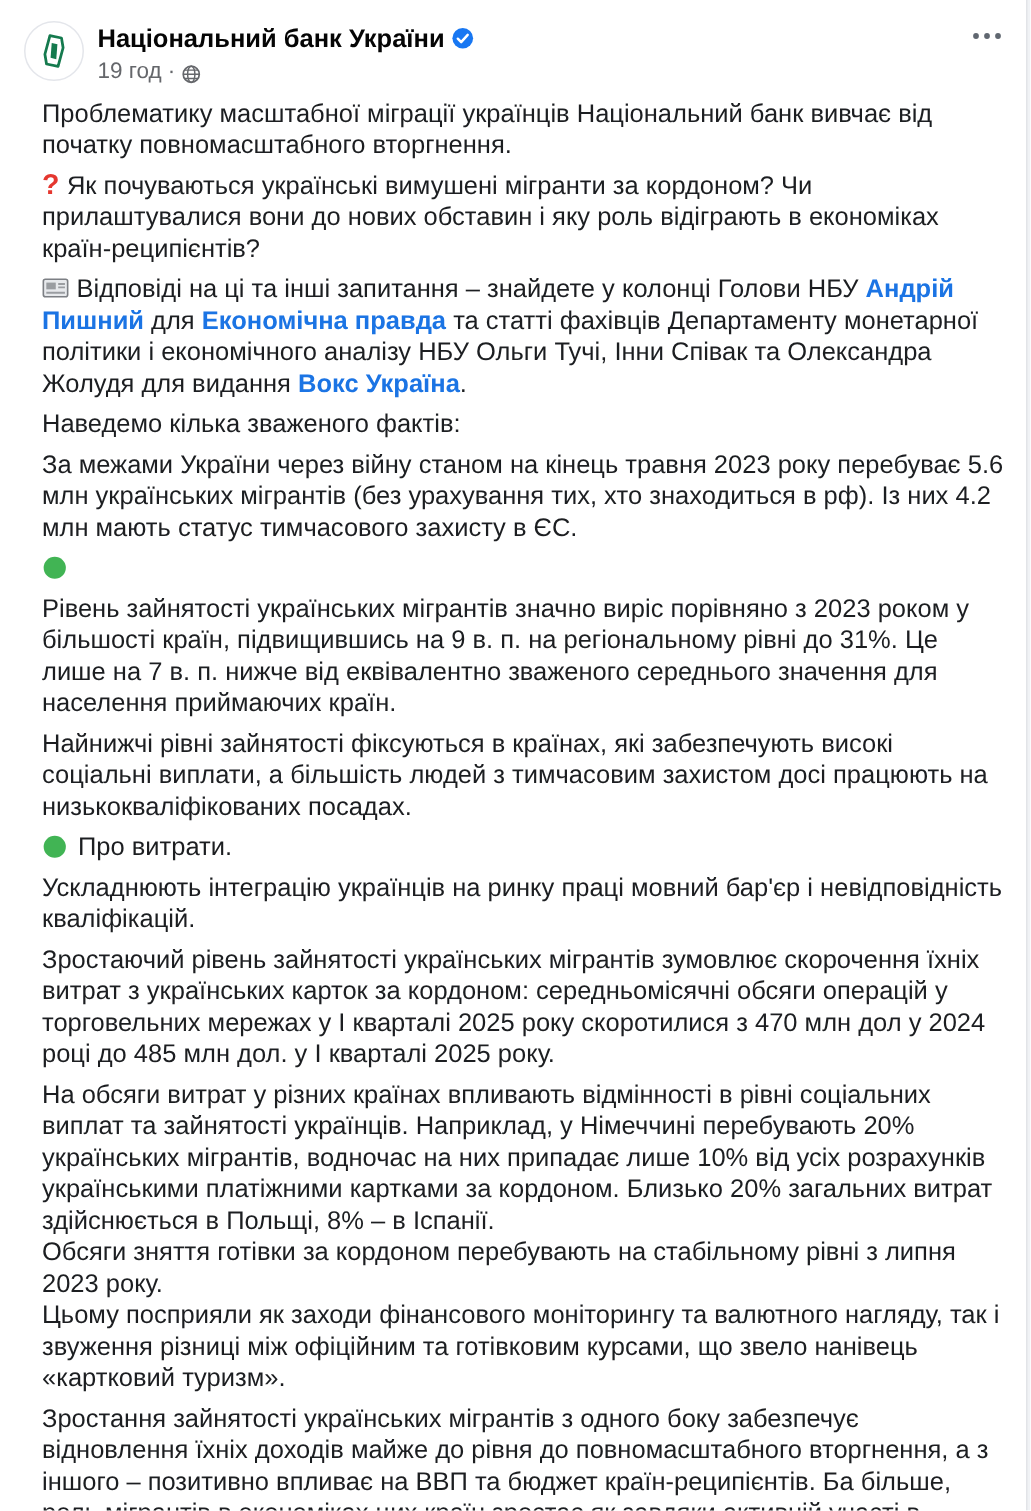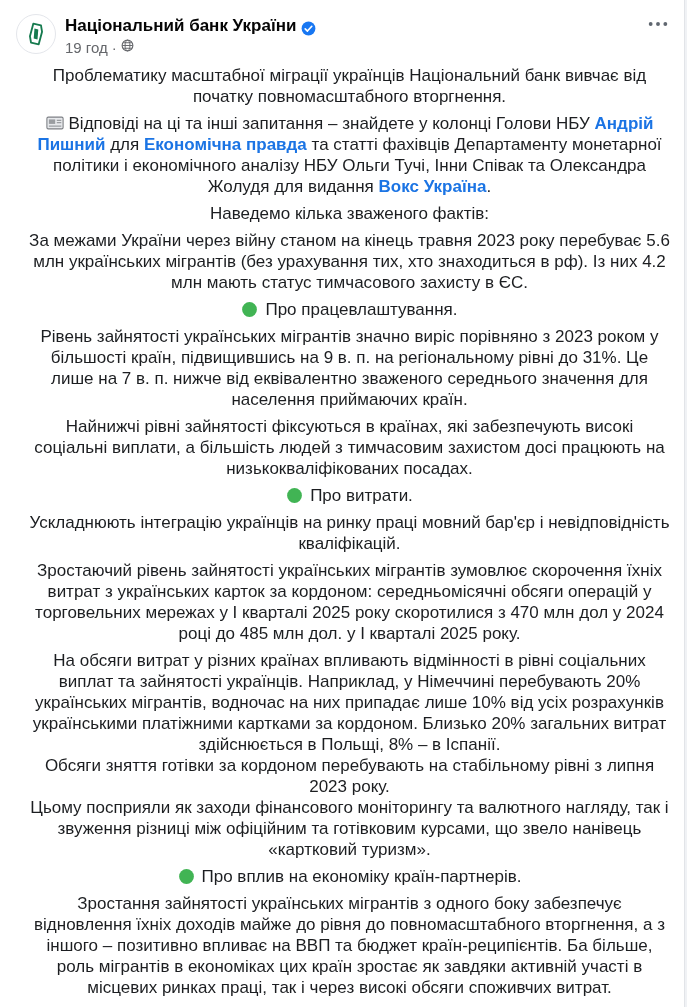--- a/index.html
+++ b/index.html
@@ -14,32 +14,32 @@
   .card { padding:14px 16px 0 16px; }
 
   
   .header { display:flex; align-items:flex-start; margin-bottom:9px; }
   .avatar {
     width:40px; height:40px; border-radius:50%; background:#fff;
     border:1px solid #e4e6eb; display:flex; align-items:center; justify-content:center;
     flex:0 0 auto; cursor:pointer;
   }
   .hinfo { margin-left:9px; flex:1 1 auto; padding-top:1px; }
-  .name-row { display:flex; align-items:flex-end; gap:5px; }
+  .name-row { display:flex; align-items:center; gap:5px; }
   .pname { font-size:17px; font-weight:700; color:#050505; line-height:21px; cursor:pointer; }
   .vbadge { width:15px; height:15px; flex:0 0 auto; }
-  .meta { display:flex; align-items:flex-start; gap:4px; margin-top:3px;
+  .meta { display:flex; align-items:flex-end; gap:4px; margin-top:3px;
     color:var(--muted,#65676b); font-size:15px; line-height:17px; }
   .meta .globe { width:13px; height:13px; }
   .more { margin-left:auto; padding:6px 2px 6px 10px; cursor:pointer; }
   .more svg { width:22px; height:8px; display:block; }
 
   
   .post { font-size:17px; line-height:21px; color:var(--text,#1c1e21); }
-  .para { margin:0 0 6px 12px; white-space:pre-line;text-align:center; }
+  .para { margin:0 0 6px 12px; white-space:pre-line; }
   .para:last-child { margin-bottom:0; }
   .plink { color:var(--link,#1b74e4); text-decoration:none; font-weight:600; cursor:pointer; }
   .emoji { display:inline-block; }
   .emoji svg { display:inline-block; vertical-align:-3px; }
   .icon-point-up { margin-right:3px; color:var(--yellow,#f7b928); }
   .icon-point-up svg { width:18px; height:18px; }
   .icon-green-circle { margin-right:7px; color:var(--green,#41b454); }
   .icon-green-circle svg { width:17px; height:17px; vertical-align:-3px; }
   .icon-newspaper { margin-right:5px; }
   .icon-newspaper svg { width:18px; height:18px; vertical-align:-3px; }
@@ -80,41 +80,39 @@
       <svg viewBox="0 0 24 8">
         <circle cx="4" cy="4" r="2.1" fill="#606770"></circle>
         <circle cx="12" cy="4" r="2.1" fill="#606770"></circle>
         <circle cx="20" cy="4" r="2.1" fill="#606770"></circle>
       </svg>
     </div>
   </div>
 
   <div class="post">
       <p class="para"><span>Проблематику масштабної міграції українців Національний банк вивчає від початку повномасштабного вторгнення.</span></p>
+      <p class="para"><span class="emoji icon-question"><b class="qmark">?</b></span><span>Як почуваються українські вимушені мігранти за кордоном? Чи прилаштувалися вони до нових обставин і яку роль відіграють в економіках країн-реципієнтів?</span></p>
       <p class="para"><span class="emoji icon-newspaper"><svg viewBox="0 0 20 20">
             <rect x="1" y="3.5" width="18" height="13" rx="1.5" fill="#e7e9ec" stroke="#7c7f84" stroke-width="1.2"></rect>
             <rect x="3.2" y="6" width="7" height="5" fill="#9a9da1"></rect>
             <path d="M12 7h5M12 9.5h5M3.2 13.5h13.8" stroke="#9a9da1" stroke-width="1.4" fill="none"></path>
           </svg></span><span>Відповіді на ці та інші запитання – знайдете у колонці Голови НБУ </span><a class="plink" href="#">Андрій Пишний</a><span>  для </span><a class="plink" href="#">Економічна правда</a><span> та статті фахівців Департаменту монетарної політики і економічного аналізу НБУ Ольги Тучі, Інни Співак та Олександра Жолудя для видання </span><a class="plink" href="#">Вокс Україна</a><span>.</span></p>
       <p class="para"><span>Наведемо кілька зваженого фактів:</span></p>
       <p class="para"><span>За межами України через війну станом на кінець травня 2023 року перебуває 5.6 млн українських мігрантів (без урахування тих, хто знаходиться в рф). Із них 4.2 млн мають статус тимчасового захисту в ЄС.</span></p>
       <p class="para"><span class="emoji icon-green-circle"><svg viewBox="0 0 20 20">
             <circle cx="10" cy="10" r="8.7" fill="currentColor"></circle>
-          </svg></span><span>Про працевлаштування.</span></p>
+          </svg></span></p>
       <p class="para"><span>Рівень зайнятості українських мігрантів значно виріс порівняно з 2023 роком у більшості країн, підвищившись на 9 в. п. на регіональному рівні до 31%. Це лише на 7 в. п. нижче від еквівалентно зваженого середнього значення для населення приймаючих країн.</span></p>
       <p class="para"><span>Найнижчі рівні зайнятості фіксуються в країнах, які забезпечують високі соціальні виплати, а більшість людей з тимчасовим захистом досі працюють на низькокваліфікованих посадах.</span></p>
       <p class="para"><span class="emoji icon-green-circle"><svg viewBox="0 0 20 20">
             <circle cx="10" cy="10" r="8.7" fill="currentColor"></circle>
           </svg></span><span>Про витрати.</span></p>
       <p class="para"><span>Ускладнюють інтеграцію українців на ринку праці мовний бар'єр і невідповідність кваліфікацій.</span></p>
       <p class="para"><span>Зростаючий рівень зайнятості українських мігрантів зумовлює скорочення їхніх витрат з українських карток за кордоном: середньомісячні обсяги операцій у торговельних мережах у І кварталі 2025 року скоротилися з 470 млн дол у 2024 році до 485 млн дол. у І кварталі 2025 року.</span></p>
       <p class="para"><span>На обсяги витрат у різних країнах впливають відмінності в рівні соціальних виплат та зайнятості українців. Наприклад, у Німеччині перебувають 20% українських мігрантів, водночас на них припадає лише 10% від усіх розрахунків українськими платіжними картками за кордоном. Близько 20% загальних витрат здійснюється в Польщі, 8% – в Іспанії.
 Обсяги зняття готівки за кордоном перебувають на стабільному  рівні з липня 2023 року.
 Цьому посприяли як заходи фінансового моніторингу та валютного нагляду, так і звуження різниці між офіційним та готівковим курсами, що звело нанівець «картковий туризм».</span></p>
-      <p class="para"><span class="emoji icon-green-circle"><svg viewBox="0 0 20 20">
-            <circle cx="10" cy="10" r="8.7" fill="currentColor"></circle>
-          </svg></span><span>Про вплив на економіку країн-партнерів.</span></p>
       <p class="para"><span>Зростання зайнятості українських мігрантів з одного боку забезпечує відновлення їхніх доходів майже до рівня до повномасштабного вторгнення, а з іншого –  позитивно впливає на ВВП та бюджет країн-реципієнтів.  Ба більше, роль мігрантів в економіках цих країн зростає як завдяки активній участі в місцевих ринках праці, так і через високі обсяги споживчих витрат.</span></p>
     </div>
 
 </div>
 
 <div class="edge-line"></div>
 
 </body></html>

